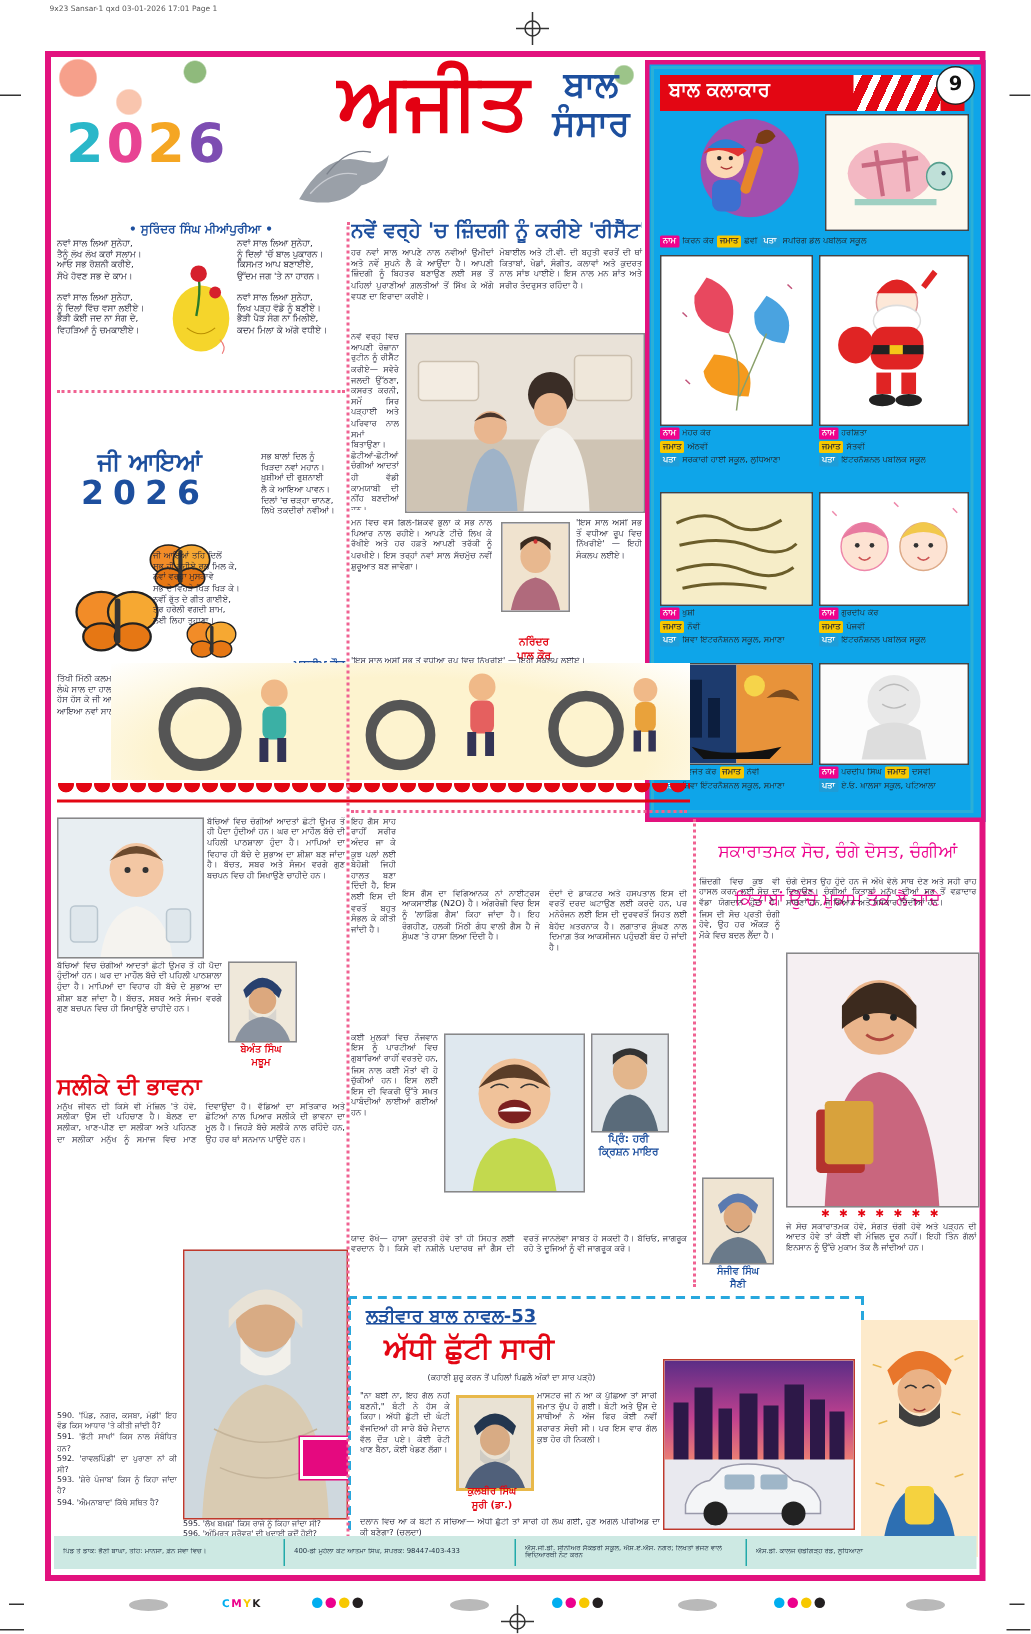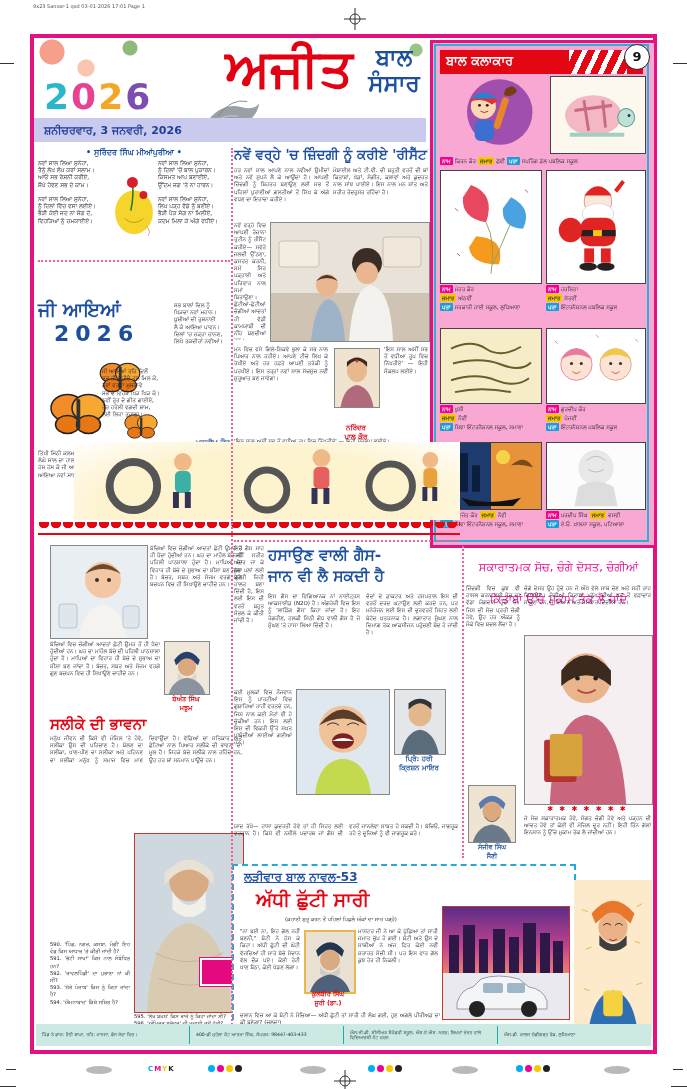--- a/index.html
+++ b/index.html
@@ -19,21 +19,21 @@
       radial-gradient(circle at 382px 12px,#9cc489 6px,rgba(0,0,0,0) 7px),
       #fff;}
   .mast-title{left:150px;top:0px;width:210px;font-size:52px;font-weight:bold;color:#e30012;text-align:center;line-height:60px;}
   .mast-sup{left:316px;top:6px;width:88px;font-size:23px;line-height:26px;font-weight:bold;color:#1d4f9e;text-align:center;}
   .year{left:10px;top:38px;font-size:36px;font-weight:bold;letter-spacing:2px;}
   .year span:nth-child(1){color:#2ab7c9;} .year span:nth-child(2){color:#e84393;}
   .year span:nth-child(3){color:#f5a623;} .year span:nth-child(4){color:#7d4db2;}
   .datebar{left:0;top:80px;width:392px;height:24px;background:#c9cae d;background:#c9caed;display:flex;align-items:center;}
   .datebar div{font-size:11px;font-weight:bold;color:#1d3f9c;padding-left:10px;}
   
-  .panel{left:396px;top:2px;width:221px;height:502px;border:3px solid #e2127e;background:#f9a8d4;}
+  .panel{left:396px;top:2px;width:221px;height:502px;border:3px solid #e2127e;background:#0ea5e9;}
   .panel-inner{left:1px;top:1px;width:211px;height:494px;border:2px solid #2bb0d6;}
   .panel-head{left:4px;top:4px;width:203px;height:24px;background:#e30613;overflow:hidden;}
   .panel-head .t{position:absolute;left:6px;top:3px;font-size:13px;font-weight:bold;color:#fff;}
   .stripes{position:absolute;right:16px;top:0;width:58px;height:24px;
     background:repeating-linear-gradient(115deg,#fff 0 5px,#e30613 5px 12px);}
   .pgnum{left:188px;top:-2px;width:24px;height:24px;border-radius:50%;background:#fff;border:1.5px solid #222;
     font-size:13px;font-weight:bold;text-align:center;line-height:24px;color:#111;}
   .tile{border:1px solid #444;background:#fff;overflow:hidden;}
   .tile svg{display:block;width:100%;height:100%;}
   .lblrow{display:flex;align-items:center;gap:2px;margin-top:1px;}
@@ -91,23 +91,20 @@
     <div class="abs year">
       <span>2</span><span>0</span><span>2</span><span>6</span>
     </div>
     <span class="abs" style="left:150px;top:58px;width:86px;height:46px;">
       <svg width="86" height="46" viewBox="0 0 80 50">
           <path d="M10 40 Q30 5 55 12 Q70 16 75 8 Q72 26 55 30 Q40 48 10 40Z" fill="#9aa0a8"></path>
           <path d="M30 22 Q45 2 62 6" stroke="#7c828c" fill="none"></path>
           <path d="M18 36 Q34 18 52 22" stroke="#c9ccd2" fill="none"></path>
         </svg>
     </span>
-    <div class="abs datebar" style="left:0;top:80px;width:392px;height:24px;">
-      <div>ਸ਼ਨੀਚਰਵਾਰ, 3 ਜਨਵਰੀ, 2026</div>
-    </div>
   </div>
 
   <div class="abs panel">
     <div class="abs panel-inner">
       <div class="abs panel-head">
         <div class="stripes"></div>
         <span class="t">ਬਾਲ ਕਲਾਕਾਰ</span>
       </div>
       <div class="abs pgnum">9</div>
 
@@ -332,21 +329,21 @@
 
 ਨਵਾਂ ਸਾਲ ਲਿਆ ਸੁਨੇਹਾ,
 ਲਿਖ ਪੜ੍ਹ ਵੱਡੇ ਨੂੰ ਬਣੀਏ।
 ਭੈੜੀ ਪੈੜ ਸੰਗ ਨਾ ਮਿਲੀਏ,
 ਕਦਮ ਮਿਲਾ ਕੇ ਅੱਗੇ ਵਧੀਏ।</div>
     </div>
     <div class="dotted-h" style="margin-top:4px;"></div>
   </div>
 
   <div class="abs" style="left:4px;top:260px;width:192px;height:240px;">
-    <div class="hl-blue" style="font-size:19px;">ਜੀ ਆਇਆਂ</div>
+    <div class="hl-blue" style="font-size:16px;margin-left:27px;">ਜੀ ਆਇਆਂ</div>
     <div class="hl-blue" style="font-size:22px;letter-spacing:6px;margin-left:16px;">2026</div>
     <span class="abs" style="left:0px;top:52px;width:130px;height:120px;">
       <svg width="130" height="120" viewBox="0 0 130 120">
         <g transform="translate(10,40) scale(1.5)">
             <ellipse cx="13" cy="12" rx="11" ry="9" fill="#f28c28" stroke="#222"></ellipse>
             <ellipse cx="27" cy="12" rx="11" ry="9" fill="#f6a832" stroke="#222"></ellipse>
             <ellipse cx="13" cy="23" rx="8" ry="6" fill="#e67714" stroke="#222"></ellipse>
             <ellipse cx="27" cy="23" rx="8" ry="6" fill="#e67714" stroke="#222"></ellipse>
             <rect x="19" y="6" width="2.5" height="20" rx="1" fill="#333"></rect>
           </g>
@@ -444,21 +441,21 @@
             <circle cx="360" cy="18" r="8" fill="#f0b988"></circle>
             <rect x="353" y="26" width="14" height="20" rx="5" fill="#e9a23b"></rect>
             <rect x="352" y="45" width="5" height="14" fill="#335"></rect>
             <rect x="362" y="45" width="5" height="14" fill="#335"></rect>
           </g>
         </svg>
     </span>
     <div class="abs scallop" style="left:-196px;top:376px;width:422px;"></div>
   </div>
 
-  <div class="abs" style="left:16px;top:505px;width:192px;height:497px;">
+  <div class="abs" style="left:4px;top:505px;width:192px;height:497px;">
     <div class="abs photo" style="left:0;top:2px;width:96px;height:92px;">
       <svg viewBox="0 0 96 92" preserveAspectRatio="none">
           <rect width="96" height="92" fill="#e8eef2"></rect>
           <circle cx="52" cy="34" r="18" fill="#f3c7a4"></circle>
           <path d="M34 28 Q52 8 70 28 Q52 18 34 28Z" fill="#6b4a2e"></path>
           <circle cx="46" cy="34" r="2" fill="#333"></circle>
           <circle cx="58" cy="34" r="2" fill="#333"></circle>
           <path d="M28 92 Q32 62 52 58 Q72 62 76 92Z" fill="#f5f3ef"></path>
           <rect x="8" y="58" width="18" height="24" rx="3" fill="#dfe7ec" stroke="#b9c6cf"></rect>
           <rect x="72" y="60" width="16" height="22" rx="3" fill="#dfe7ec" stroke="#b9c6cf"></rect>
@@ -496,24 +493,20 @@
 593. 'ਸ਼ੇਰੇ ਪੰਜਾਬ' ਕਿਸ ਨੂੰ ਕਿਹਾ ਜਾਂਦਾ ਹੈ?
 594. 'ਐਮਨਾਬਾਦ' ਕਿੱਥੇ ਸਥਿਤ ਹੈ?</div>
     <div class="abs bd pre" style="left:84px;top:470px;width:108px;height:26px;overflow:hidden;font-size:5.2px;">595. 'ਲੱਖ ਬਖ਼ਸ਼' ਕਿਸ ਰਾਜੇ ਨੂੰ ਕਿਹਾ ਜਾਂਦਾ ਸੀ?
 596. 'ਅੰਮ੍ਰਿਤ ਸਰੋਵਰ' ਦੀ ਖੁਦਾਈ ਕਦੋਂ ਹੋਈ?</div>
   </div>
 
   <div class="abs badge-author" style="left:166px;top:920px;width:148px;height:24px;">ਡਾ. ਨਿਰਮਲ ਸਿੰਘ</div>
 
   <div class="abs" style="left:200px;top:505px;width:226px;height:318px;">
     <div class="abs bd" style="left:0;top:2px;width:30px;height:150px;overflow:hidden;">ਇਹ ਗੈਸ ਸਾਹ ਰਾਹੀਂ ਸਰੀਰ ਅੰਦਰ ਜਾ ਕੇ ਕੁਝ ਪਲਾਂ ਲਈ ਬੇਹੋਸ਼ੀ ਜਿਹੀ ਹਾਲਤ ਬਣਾ ਦਿੰਦੀ ਹੈ, ਇਸ ਲਈ ਇਸ ਦੀ ਵਰਤੋਂ ਬਹੁਤ ਸੰਭਲ ਕੇ ਕੀਤੀ ਜਾਂਦੀ ਹੈ।</div>
-    <div class="abs hl-blue" style="left:34px;top:2px;width:160px;font-size:15.5px;line-height:21px;">
-      <span class="pre">ਹਸਾਉਣ ਵਾਲੀ ਗੈਸ-</span><br>
-      <span class="pre">ਜਾਨ ਵੀ ਲੈ ਸਕਦੀ ਹੈ</span>
-    </div>
     <div class="abs bd" style="left:34px;top:50px;width:92px;height:92px;overflow:hidden;">ਇਸ ਗੈਸ ਦਾ ਵਿਗਿਆਨਕ ਨਾਂ ਨਾਈਟ੍ਰਸ ਆਕਸਾਈਡ (N2O) ਹੈ। ਅੰਗਰੇਜ਼ੀ ਵਿਚ ਇਸ ਨੂੰ 'ਲਾਫ਼ਿੰਗ ਗੈਸ' ਕਿਹਾ ਜਾਂਦਾ ਹੈ। ਇਹ ਰੰਗਹੀਣ, ਹਲਕੀ ਮਿੱਠੀ ਗੰਧ ਵਾਲੀ ਗੈਸ ਹੈ ਜੋ ਸੁੰਘਣ 'ਤੇ ਹਾਸਾ ਲਿਆ ਦਿੰਦੀ ਹੈ।</div>
     <div class="abs bd" style="left:132px;top:50px;width:92px;height:92px;overflow:hidden;">ਦੰਦਾਂ ਦੇ ਡਾਕਟਰ ਅਤੇ ਹਸਪਤਾਲ ਇਸ ਦੀ ਵਰਤੋਂ ਦਰਦ ਘਟਾਉਣ ਲਈ ਕਰਦੇ ਹਨ, ਪਰ ਮਨੋਰੰਜਨ ਲਈ ਇਸ ਦੀ ਦੁਰਵਰਤੋਂ ਸਿਹਤ ਲਈ ਬੇਹੱਦ ਖ਼ਤਰਨਾਕ ਹੈ। ਲਗਾਤਾਰ ਸੁੰਘਣ ਨਾਲ ਦਿਮਾਗ਼ ਤੱਕ ਆਕਸੀਜਨ ਪਹੁੰਚਣੀ ਬੰਦ ਹੋ ਜਾਂਦੀ ਹੈ।</div>
     <div class="abs photo" style="left:62px;top:146px;width:92px;height:104px;">
       <svg viewBox="0 0 92 106" preserveAspectRatio="none">
           <rect width="92" height="106" fill="#dfe8ef"></rect>
           <circle cx="46" cy="40" r="24" fill="#f0c29a"></circle>
           <path d="M22 36 Q46 4 70 36 Q46 22 22 36Z" fill="#5a3d28"></path>
           <ellipse cx="46" cy="52" rx="11" ry="8" fill="#7c2020"></ellipse>
           <path d="M35 52 q11 -6 22 0Z" fill="#fff"></path>
           <path d="M30 36 q6 -5 12 0 M50 36 q6 -5 12 0" stroke="#333" fill="none"></path>

